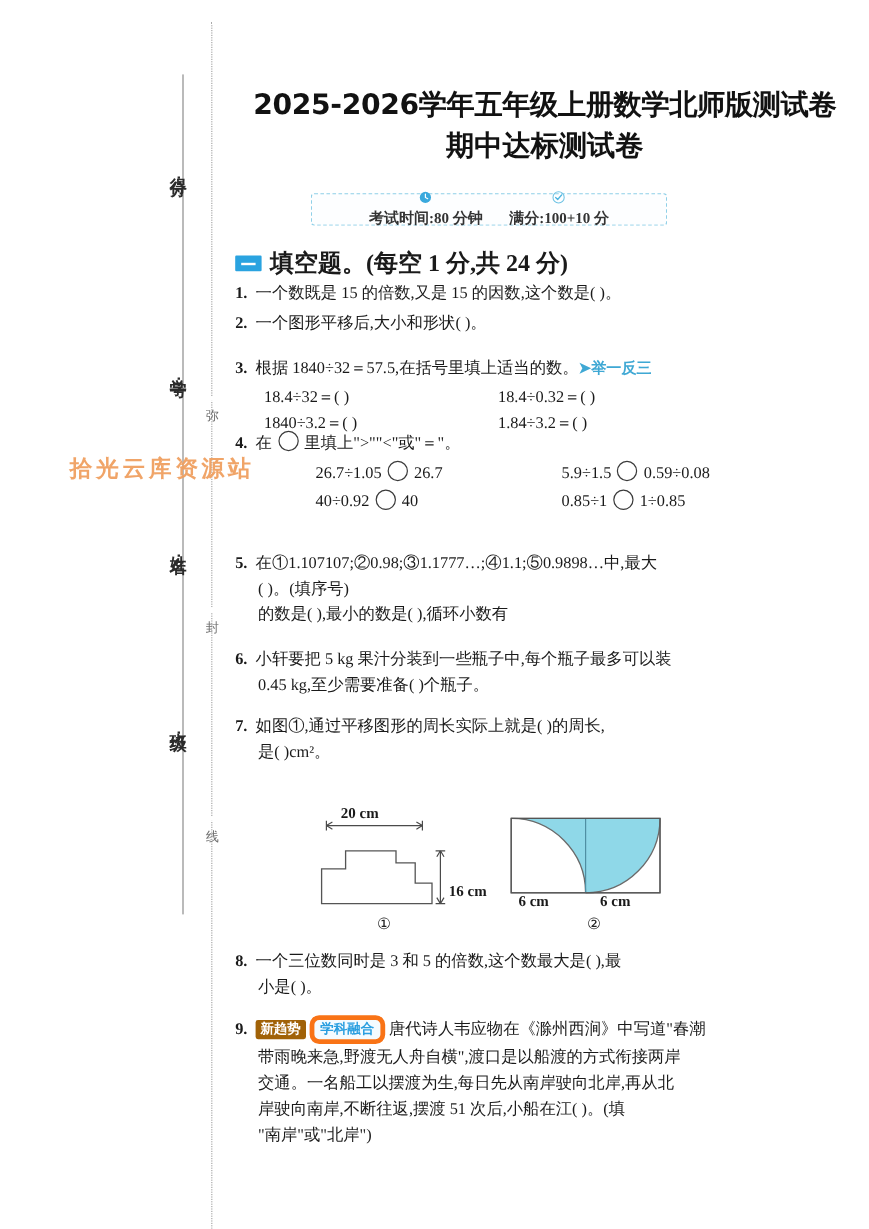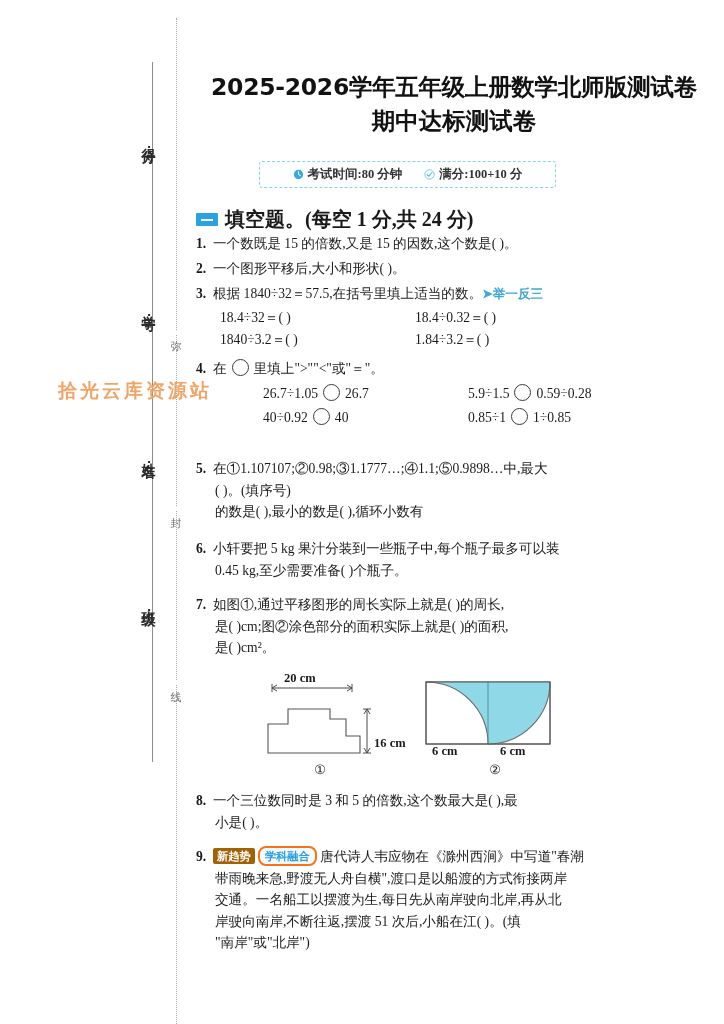--- a/index.html
+++ b/index.html
@@ -80,21 +80,21 @@
   .examinfo{
     position:absolute;left:71px;top:161px;
     width:295px;height:25px;
     border:1px dashed #8fd0e8;
     border-radius:3px;
     display:flex;align-items:center;justify-content:center;gap:22px;
     font-family:"Liberation Serif","DejaVu Serif",serif;
     font-weight:700;font-size:12.5px;color:#333;
     background:#fdfeff;
   }
-  .examinfo .item{display:flex;align-items:center;gap:4px;white-space:nowrap;}
+  .examinfo .item{display:flex;align-items:center;gap:4px;white-space:nowrap;flex-direction:column;}
   .ic{width:11px;height:11px;flex:0 0 auto;display:inline-block;}
 
   
   .sec-head{
     position:absolute;left:8px;top:206px;width:520px;
     display:flex;align-items:center;gap:7px;
     font-family:"Liberation Serif","DejaVu Serif",serif;
     font-weight:700;font-size:20px;color:#1a1a1a;
   }
   .sec-num{
@@ -134,21 +134,21 @@
   }
 
   
   .badge-solid{
     display:inline-block;background:#a16207;color:#fff;
     font-family:"Liberation Sans","DejaVu Sans",sans-serif;
     font-weight:700;font-size:11.2px;line-height:14px;
     padding:1px 4px;border-radius:2px;vertical-align:1px;
   }
   .badge-out{
-    display:inline-block;border:2px solid #f97316;color:#2a9fe0;
+    display:inline-block;border:4px solid #f97316;color:#2a9fe0;
     font-family:"Liberation Sans","DejaVu Sans",sans-serif;
     font-weight:700;font-size:11.2px;line-height:14px;
     padding:1px 5px;border-radius:8px;vertical-align:1px;background:#f4fbff;
   }
 
   
   .figs{position:absolute;left:62px;top:676px;width:400px;height:108px;}
   .fig-cap{
     text-align:center;font-size:13px;color:#222;
     font-family:"Liberation Serif","DejaVu Serif",serif;
@@ -217,54 +217,53 @@
     </div>
 
     <div class="q" style="top:233px">
       <span class="qn">1.</span><span class="qbody">一个数既是 15 的倍数,又是 15 的因数,这个数是(                )。</span>
     </div>
 
     <div class="q" style="top:258px">
       <span class="qn">2.</span><span class="qbody">一个图形平移后,大小和形状(             )。</span>
     </div>
 
-    <div class="q" style="top:283px">
+    <div class="q" style="top:296px">
       <span class="qn">3.</span><span class="qbody">根据 1840÷32＝57.5,在括号里填上适当的数。</span><span class="hint">➤举一反三</span>
       <span class="eqrow">
         <span class="c1">18.4÷32＝(              )</span><span class="c2">18.4÷0.32＝(              )</span>
       </span>
       <span class="eqrow">
         <span class="c1">1840÷3.2＝(              )</span><span class="c2">1.84÷3.2＝(              )</span>
       </span>
     </div>
 
     <div class="q" style="top:358px">
       <span class="qn">4.</span><span class="qbody">在<span class="circ"></span>里填上"&gt;""&lt;"或"＝"。</span>
       <span class="cmprow">
-        <span class="c1"><span>26.7÷1.05</span><span class="circ"></span><span>26.7</span></span><span class="c2"><span>5.9÷1.5</span><span class="circ"></span><span>0.59÷0.28</span></span>
+        <span class="c1"><span>26.7÷1.05</span><span class="circ"></span><span>26.7</span></span><span class="c2"><span>5.9÷1.5</span><span class="circ"></span><span>0.59÷0.08</span></span>
       </span>
       <span class="cmprow">
         <span class="c1"><span>40÷0.92</span><span class="circ"></span><span>40</span></span><span class="c2"><span>0.85÷1</span><span class="circ"></span><span>1÷0.85</span></span>
       </span>
     </div>
 
     <div class="q" style="top:458px">
       <span class="qn">5.</span><span class="qbody">在①1.107107;②0.98;③1.1777…;④1.1;⑤0.9898…中,最大</span>
       <span class="qline">(              )。(填序号)</span>
       <span class="qline">的数是(              ),最小的数是(                ),循环小数有</span>
     </div>
 
     <div class="q" style="top:538px">
       <span class="qn">6.</span><span class="qbody">小轩要把 5 kg 果汁分装到一些瓶子中,每个瓶子最多可以装</span>
       <span class="qline">0.45 kg,至少需要准备(           )个瓶子。</span>
     </div>
 
     <div class="q" style="top:594px">
       <span class="qn">7.</span><span class="qbody">如图①,通过平移图形的周长实际上就是(          )的周长,</span>
-      <span class="qline">是(         )cm;图②涂色部分的面积实际上就是(          )的面积,</span>
       <span class="qline">是(         )cm²。</span>
     </div>
 
     <div class="figs">
       <div class="fig1">
         <svg width="140" height="86" viewBox="0 0 140 86">
 
           <line x1="22" y1="12" x2="102" y2="12" stroke="#4a4a4a" stroke-width="1"></line>
           <path d="M22 8 L22 16 M22 12 L27 9 M22 12 L27 15" stroke="#4a4a4a" stroke-width="1" fill="none"></path>
           <path d="M102 8 L102 16 M102 12 L97 9 M102 12 L97 15" stroke="#4a4a4a" stroke-width="1" fill="none"></path>

